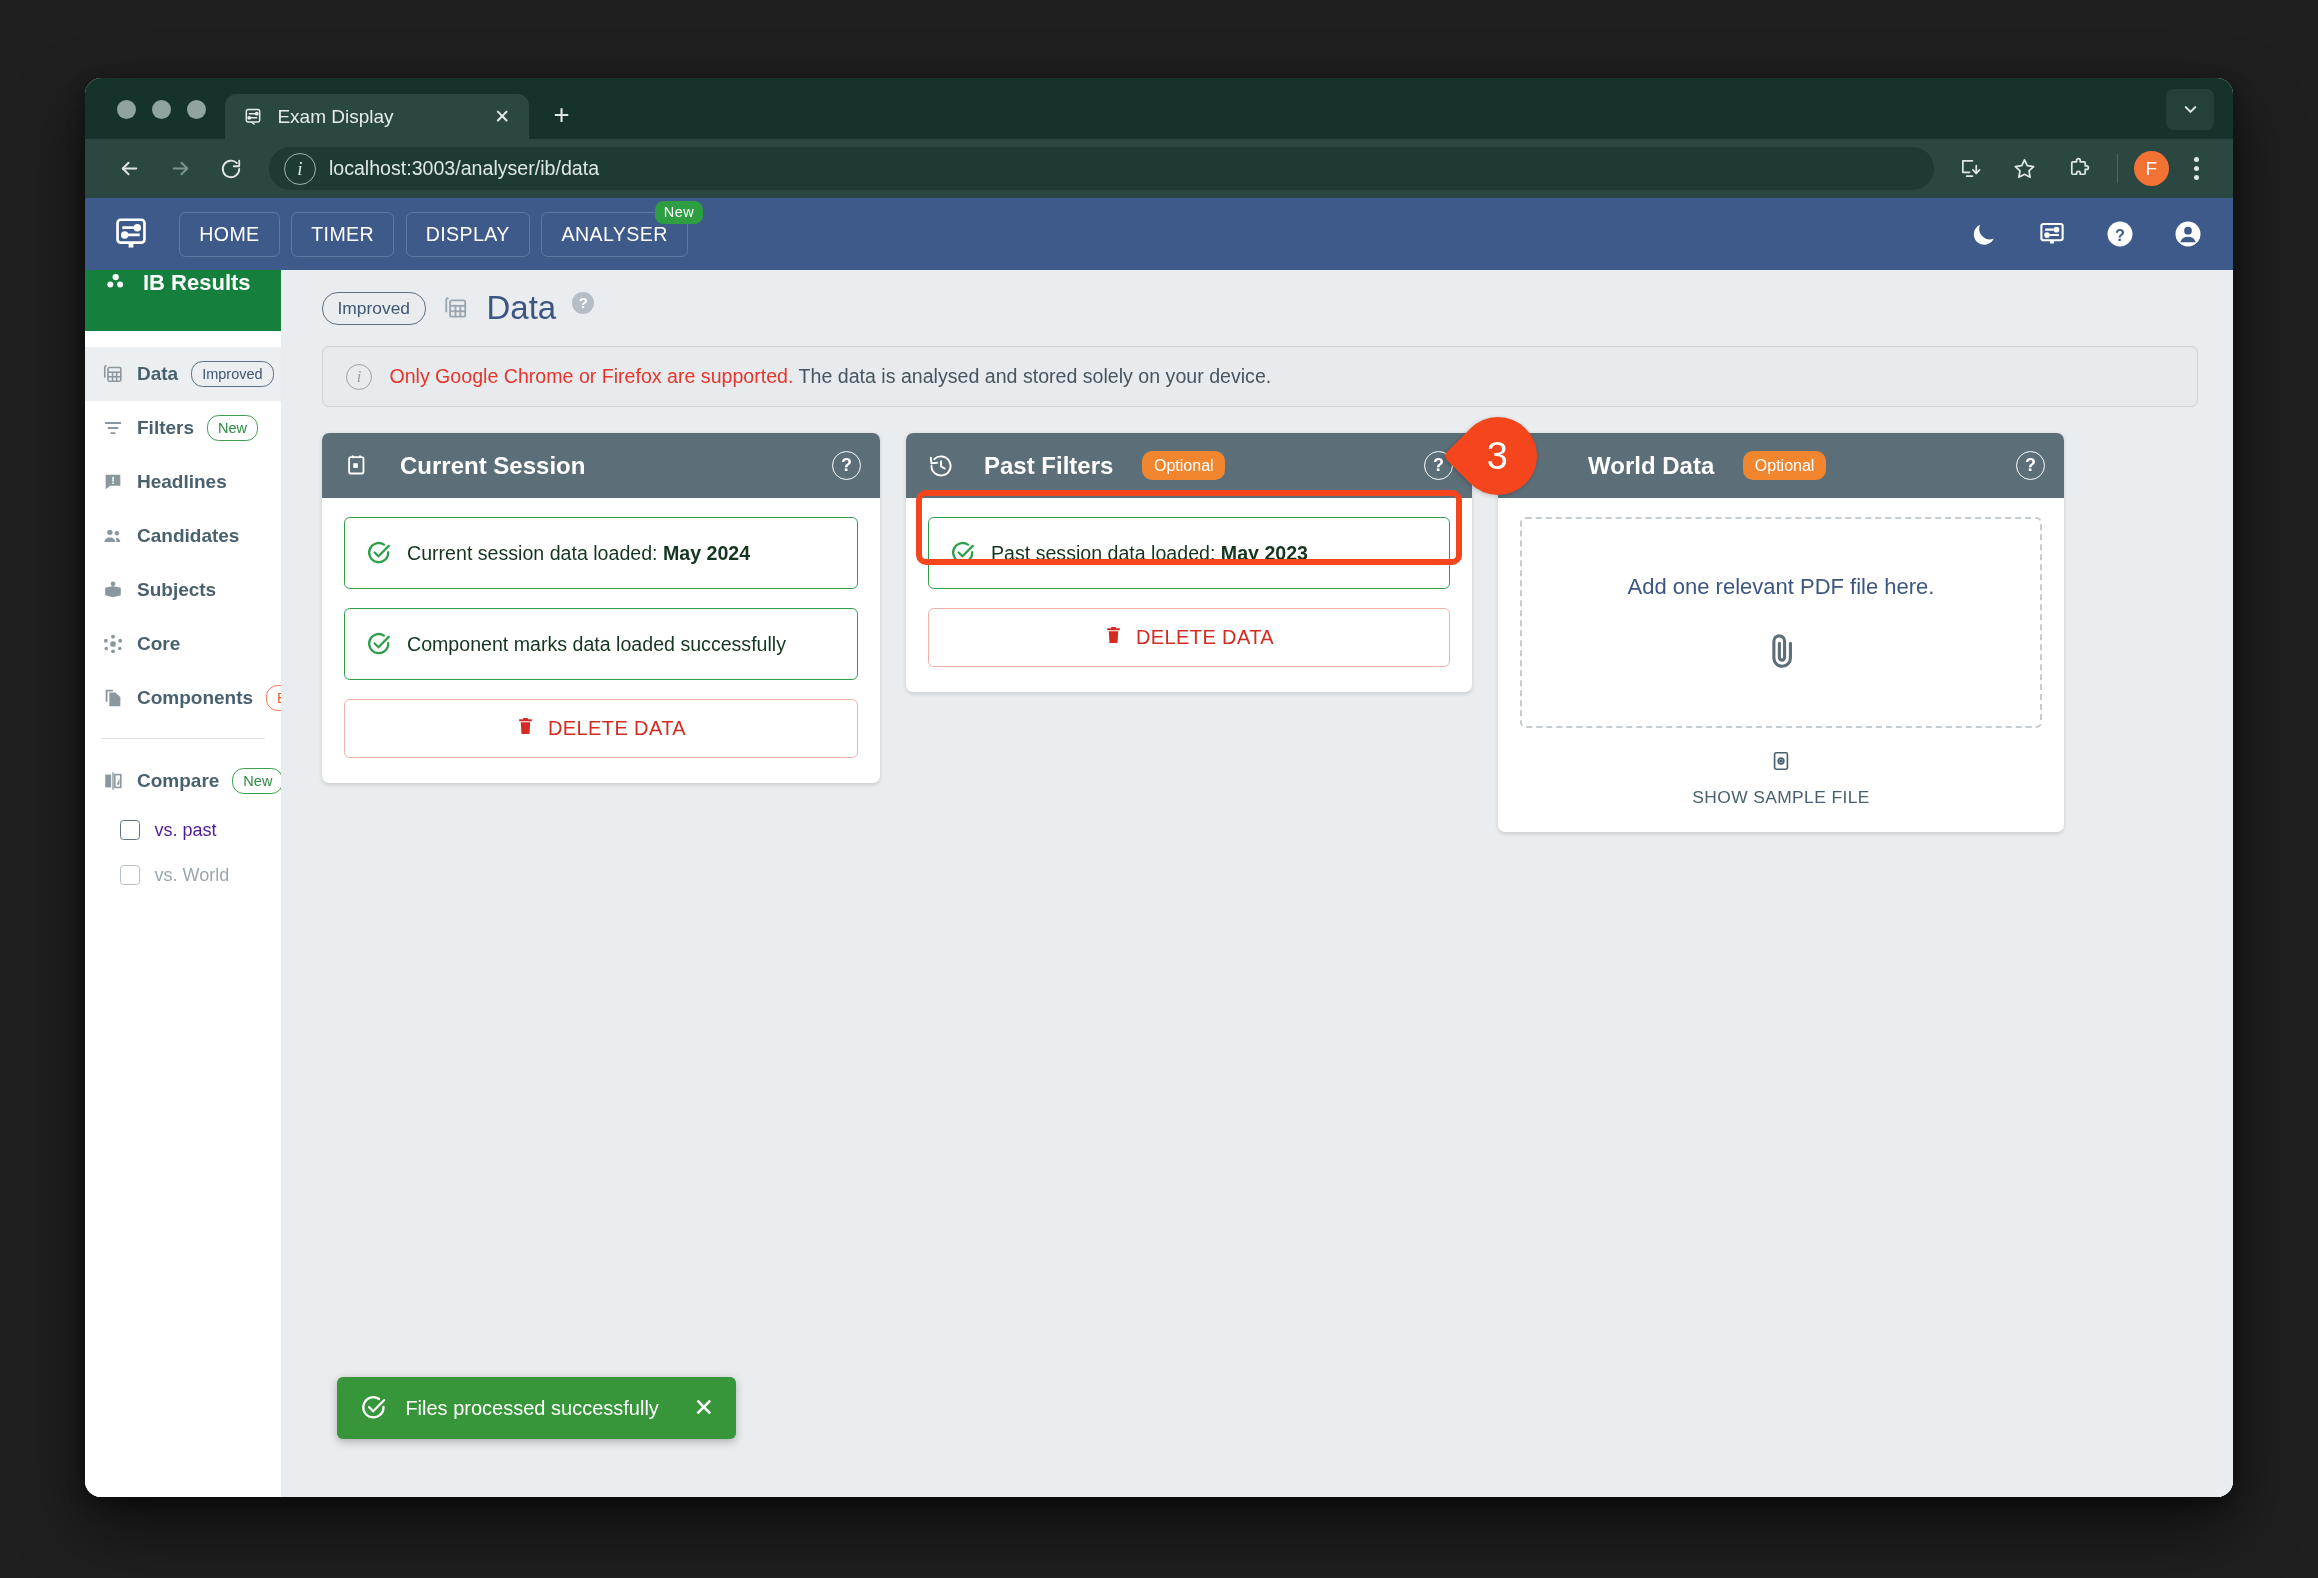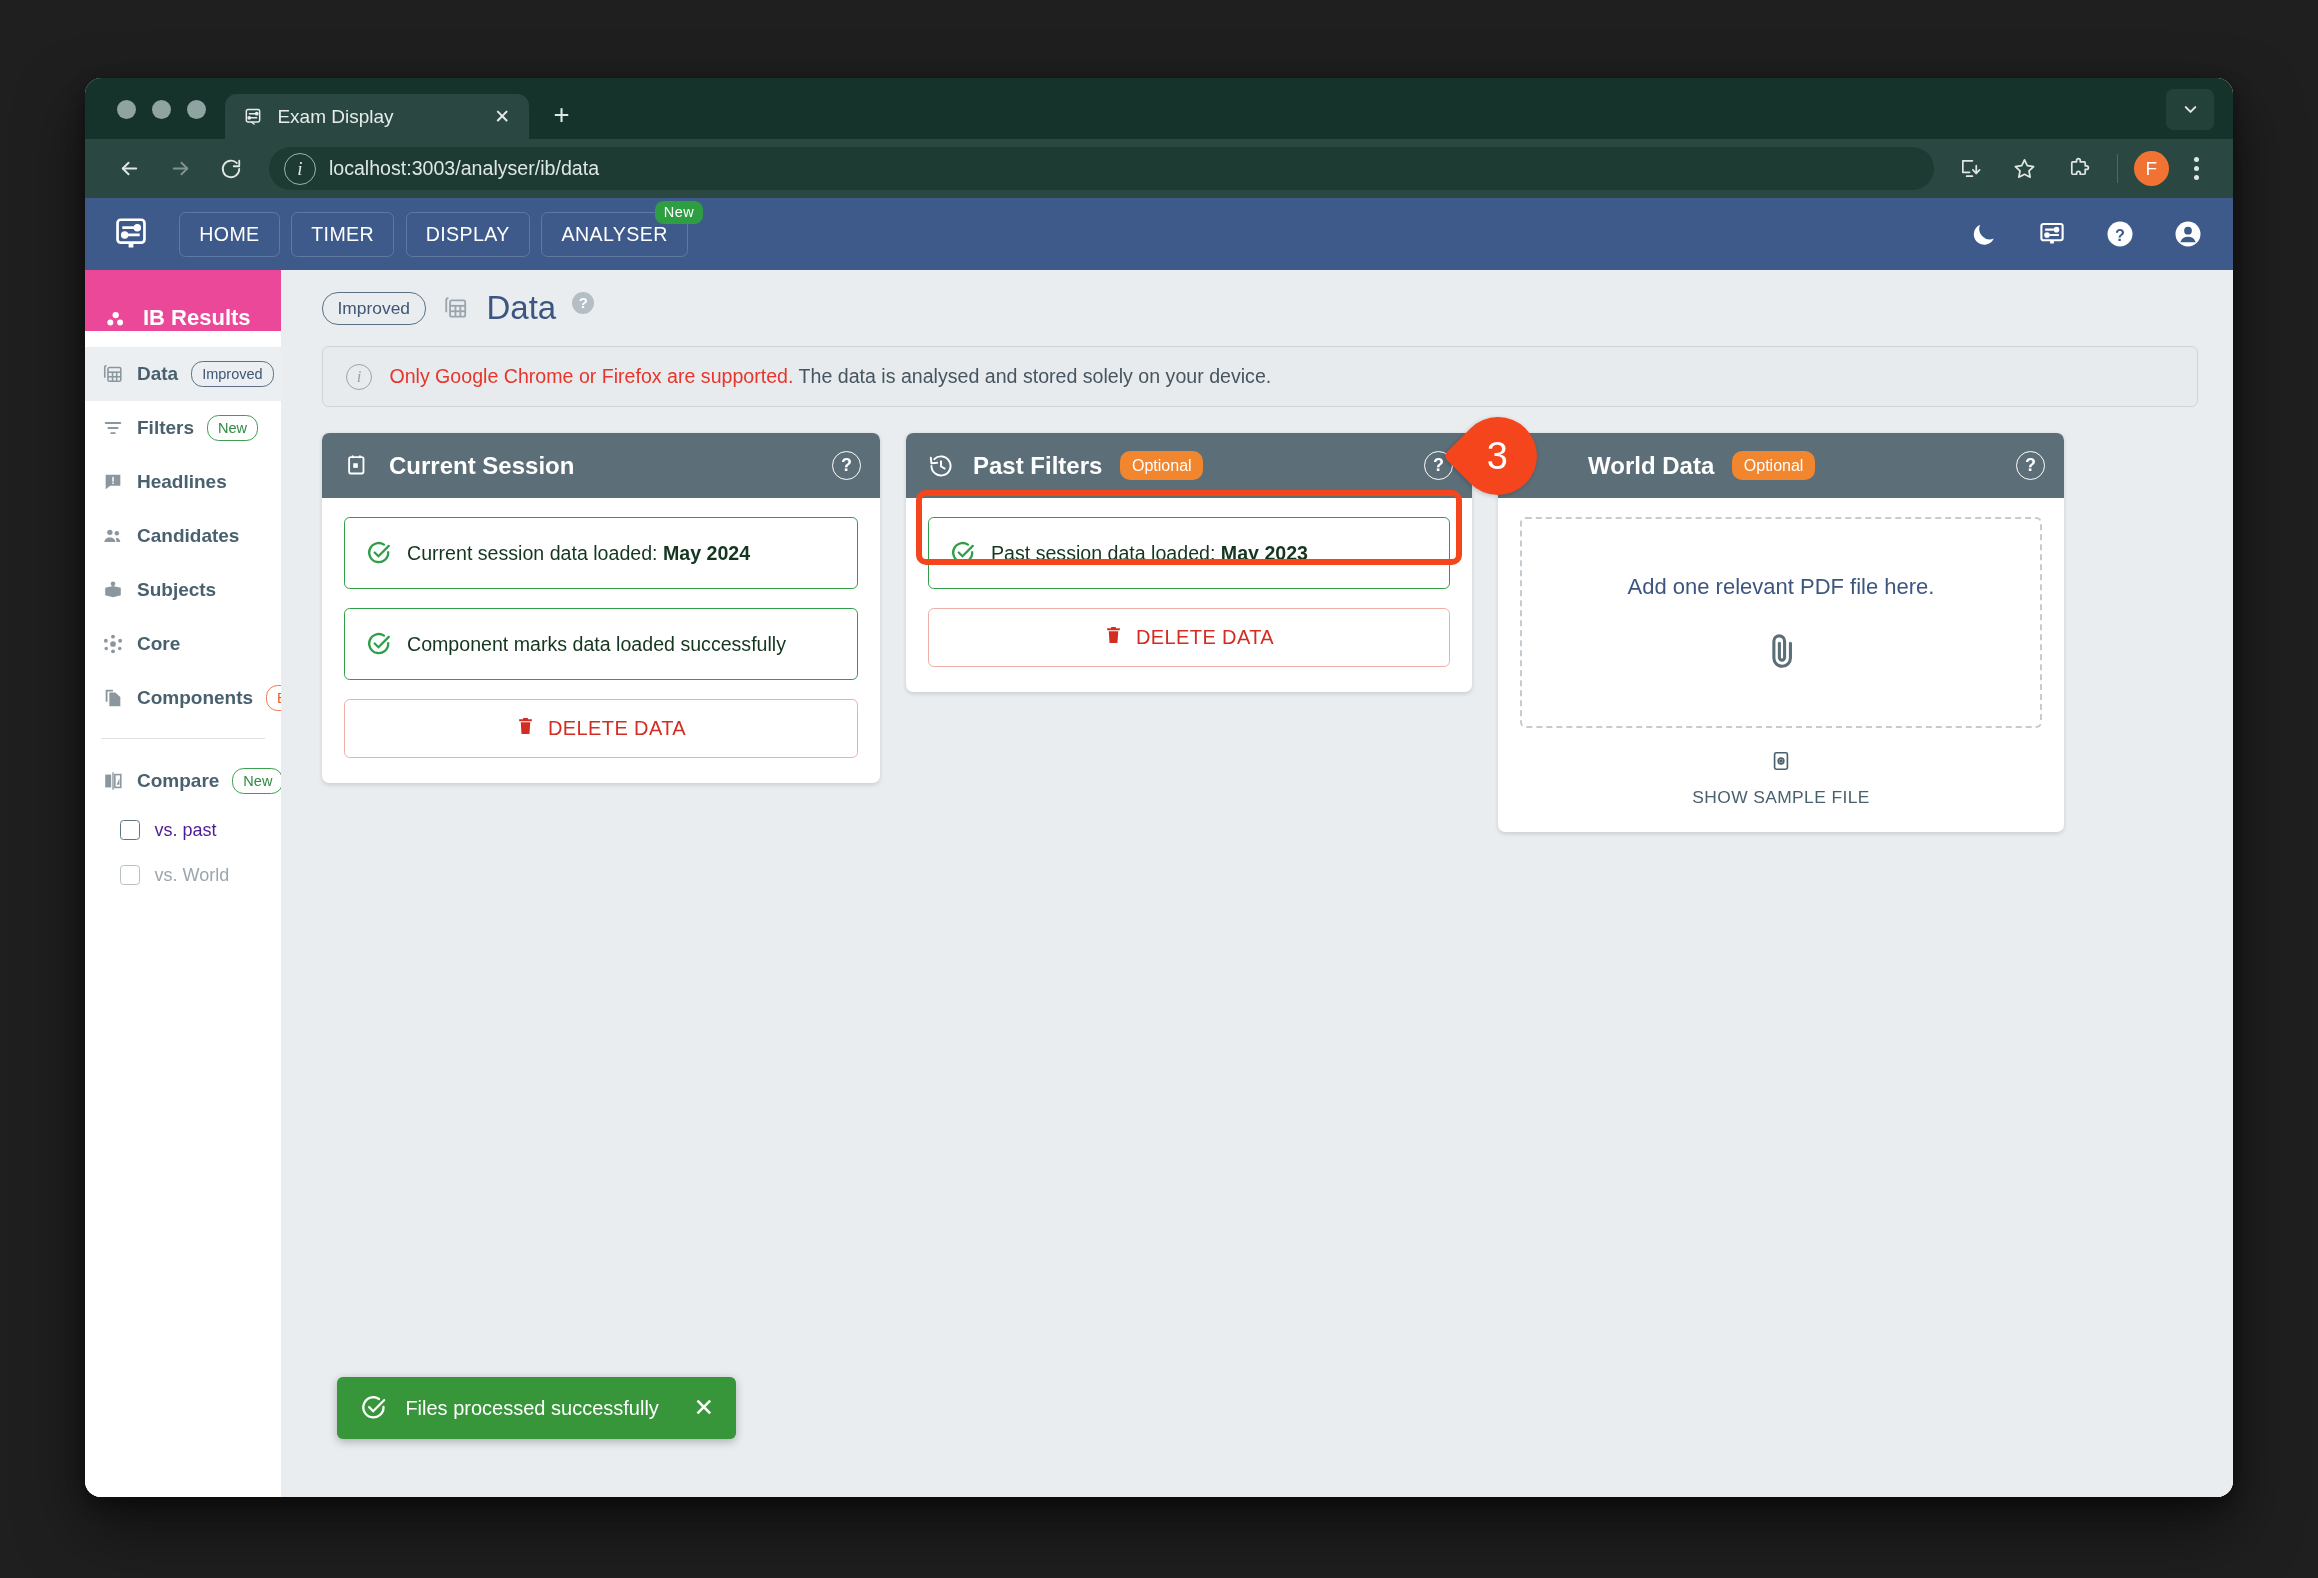--- a/index.html
+++ b/index.html
@@ -153,22 +153,22 @@
   .nav-spacer { flex: 1 1 auto; }
   .nav-icons { display: flex; align-items: center; gap: 35px; }
   .nav-icon { width: 33px; height: 33px; color: #fff; display:flex; align-items:center; justify-content:center;}
 
   
   .appbody { display: flex; height: calc(1419px - 61px - 59px - 72px); background: #e9edf0; }
 
   
   .sidebar { width: 196px; flex: 0 0 196px; background: #fff; display: flex; flex-direction: column; }
   .side-head {
-    height: 61px; background: #ec4899;
-    display: flex; align-items: flex-end; gap: 16px;
+    height: 61px; background: #15803d;
+    display: flex; align-items: flex-start; gap: 16px;
     padding: 0 19px;
   }
   .side-head-title { color: #fff; font-size: 22px; font-weight: bold; }
   .side-list { padding-top: 16px; }
   .side-item {
     display: flex; align-items: center; gap: 13px;
     height: 54px; padding: 0 13px 0 16px;
   }
   .side-item.active { background: #eceff2; }
   .side-ico { width: 23px; height: 23px; flex:0 0 auto; display:flex; align-items:center; justify-content:center; color:#7b8a93; }
@@ -243,21 +243,21 @@
     background: #fff;
     border-radius: 7.2px;
     box-shadow: 0 1.4px 4.3px rgba(0,0,0,.13);
     overflow: visible;
   }
   .card-head {
     height: 65px;
     background: #5c6e78;
     border-radius: 7.2px 7.2px 0 0;
     display: flex; align-items: center;
-    padding: 0 19px 0 20px; gap: 18px;
+    padding: 0 19px 0 20px; gap: 29px;
   }
   .card-head-ico { width: 29px; height: 29px; color:#fff; display:flex; align-items:center; justify-content:center; flex:0 0 auto;}
   .card-title { font-size: 24px; color: #fff; font-weight: bold; white-space: nowrap; }
   .opt-pill {
     background: #f2862f; color: #fff;
     font-size: 16px; padding: 4.3px 11.6px; border-radius: 10px;
     line-height: 1.25;
   }
   .card-head-spacer { flex: 1 1 auto; }
   .qmark {

